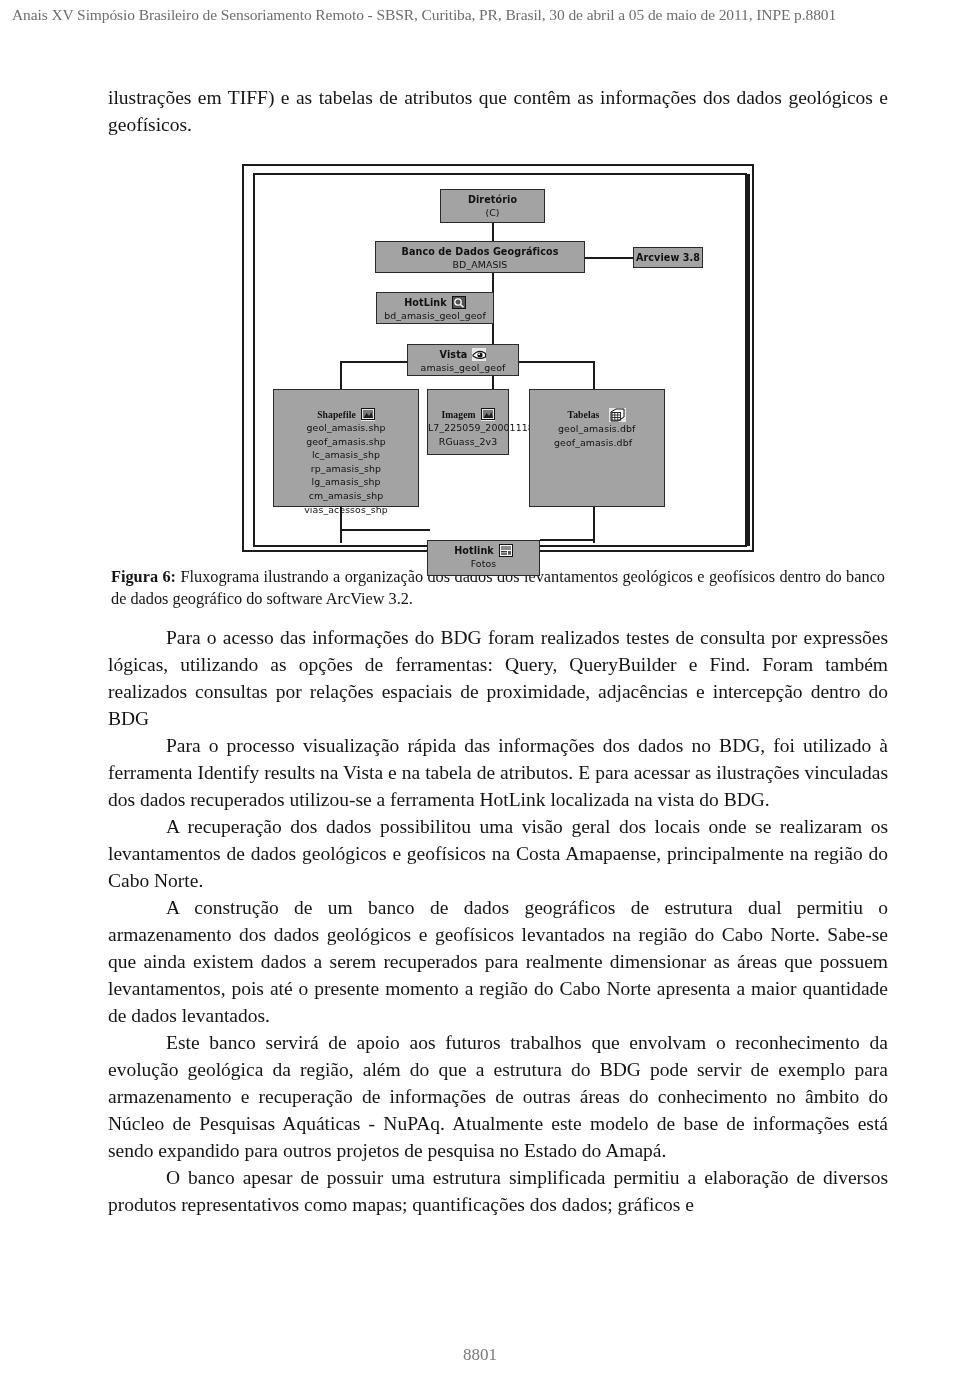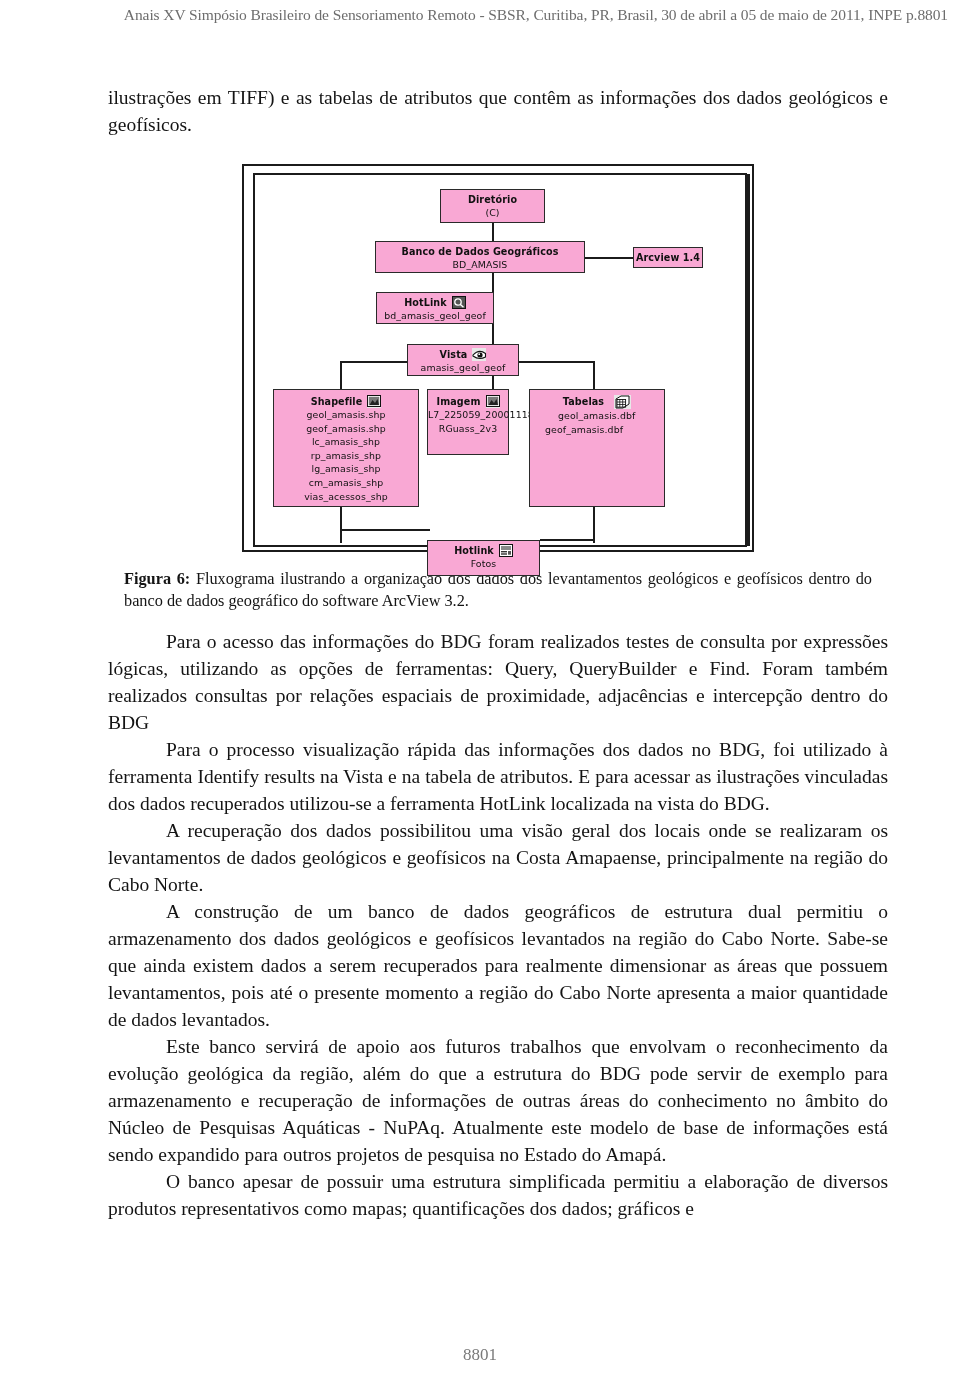--- a/index.html
+++ b/index.html
@@ -20,21 +20,20 @@
   .page-header {
     position: absolute;
     top: 6px;
     left: 12px;
     right: 12px;
     font-family: "Liberation Serif", serif;
     font-size: 15.5px;
     color: #6d6d6d;
     white-space: nowrap;
     letter-spacing: -0.1px;
-    text-align: right;
   }
 
   
   .content {
     position: absolute;
     left: 108px;
     right: 72px;
     top: 84px;
   }
 
@@ -42,21 +41,21 @@
     margin: 0;
     font-size: 19.5px;
     line-height: 27px;
     text-align: justify;
     text-justify: inter-word;
     color: #141414;
   }
   p.indent { text-indent: 58px; }
 
   .caption {
-    margin: 16px;
+    margin: 3px;
     font-size: 16.3px;
     line-height: 22px;
     text-align: justify;
     color: #141414;
   }
   .caption b { font-weight: bold; }
 
   h2.section-head {
     margin: 22px 0 0 0;
     font-size: 19.5px;
@@ -94,21 +93,21 @@
     position: absolute;
     right: 2px;
     top: 8px;
     width: 3px;
     height: 372px;
     background: #1b1b1b;
   }
 
   .node {
     position: absolute;
-    background: #f9a8d4;
+    background: #a3a3a3;
     border: 1.6px solid #2a2a2a;
     box-sizing: border-box;
     font-family: "DejaVu Sans", sans-serif;
     color: #111111;
     text-align: center;
     z-index: 3;
   }
   .node .n-title {
     display: block;
     font-weight: bold;
@@ -122,21 +121,21 @@
     font-size: 9.4px;
     line-height: 13px;
     letter-spacing: 0.1px;
   }
   .node .n-line {
     display: block;
     font-size: 9.4px;
     line-height: 13.6px;
     letter-spacing: 0.1px;
   }
-  .node.big .n-title { padding-top: 5px; }
+  .node.big .n-title { padding-top: 18px; font-family: Liberation Serif, serif; }
 
   
   .conn {
     position: absolute;
     background: #1b1b1b;
     z-index: 1;
   }
   .conn.v { width: 2.4px; }
   .conn.h { height: 2.4px; }
 
@@ -198,21 +197,21 @@
           <span class="n-title">Diretório</span>
           <span class="n-sub">(C)</span>
         </div>
 
         <div class="node" style="left:120px; top:66px; width:210px; height:32px;">
           <span class="n-title">Banco de Dados Geográficos</span>
           <span class="n-sub">BD_AMASIS</span>
         </div>
 
         <div class="node" style="left:378px; top:72px; width:70px; height:21px;">
-          <span class="n-title">Arcview 1.4</span>
+          <span class="n-title">Arcview 3.8</span>
         </div>
 
         <div class="node" style="left:121px; top:117px; width:118px; height:32px; left:121px;">
           <span class="n-title">
             <span>HotLink</span><span class="gicon">
               <svg width="14" height="13" viewBox="0 0 14 13">
                   <rect x="0.5" y="0.5" width="13" height="12" fill="#555" stroke="#111"></rect>
                   <circle cx="6" cy="6" r="3.2" fill="none" stroke="#fff" stroke-width="1.3"></circle>
                   <line x1="8.4" y1="8.4" x2="11.5" y2="11.2" stroke="#fff" stroke-width="1.4"></line>
                 </svg>
@@ -274,21 +273,21 @@
                   <path d="M2 4 L7 1 L15 1 L15 9 L9 13 L2 13 Z" fill="#fff" stroke="#111" stroke-width="1"></path>
                   <rect x="3" y="4.5" width="8.6" height="7.6" fill="none" stroke="#111" stroke-width="0.9"></rect>
                   <line x1="3" y1="7" x2="11.6" y2="7" stroke="#111" stroke-width="0.8"></line>
                   <line x1="3" y1="9.5" x2="11.6" y2="9.5" stroke="#111" stroke-width="0.8"></line>
                   <line x1="5.8" y1="4.5" x2="5.8" y2="12.1" stroke="#111" stroke-width="0.8"></line>
                   <line x1="8.7" y1="4.5" x2="8.7" y2="12.1" stroke="#111" stroke-width="0.8"></line>
                 </svg>
             </span>
           </span>
           <span class="n-line" style="display:block;text-align:left;padding-left:28px;">geol_amasis.dbf</span>
-          <span class="n-line" style="display:block;text-align:left;padding-left:15px;">geof_amasis.dbf</span>
+          <span class="n-line" style="display:block;text-align:left;padding-left:24px;">geof_amasis.dbf</span>
         </div>
 
         <div class="node" style="left:172px; top:336px; width:113px; height:36px;margin-top:29px;">
           <span class="n-title">
             <span>Hotlink</span><span class="gicon">
               <svg width="14" height="13" viewBox="0 0 14 13">
                   <rect x="0.5" y="0.5" width="13" height="12" fill="#fff" stroke="#111"></rect>
                   <rect x="2" y="2" width="10" height="4" fill="#8a8a8a"></rect>
                   <rect x="2" y="7" width="6" height="1.4" fill="#333"></rect>
                   <rect x="2" y="9.3" width="6" height="1.4" fill="#333"></rect>

